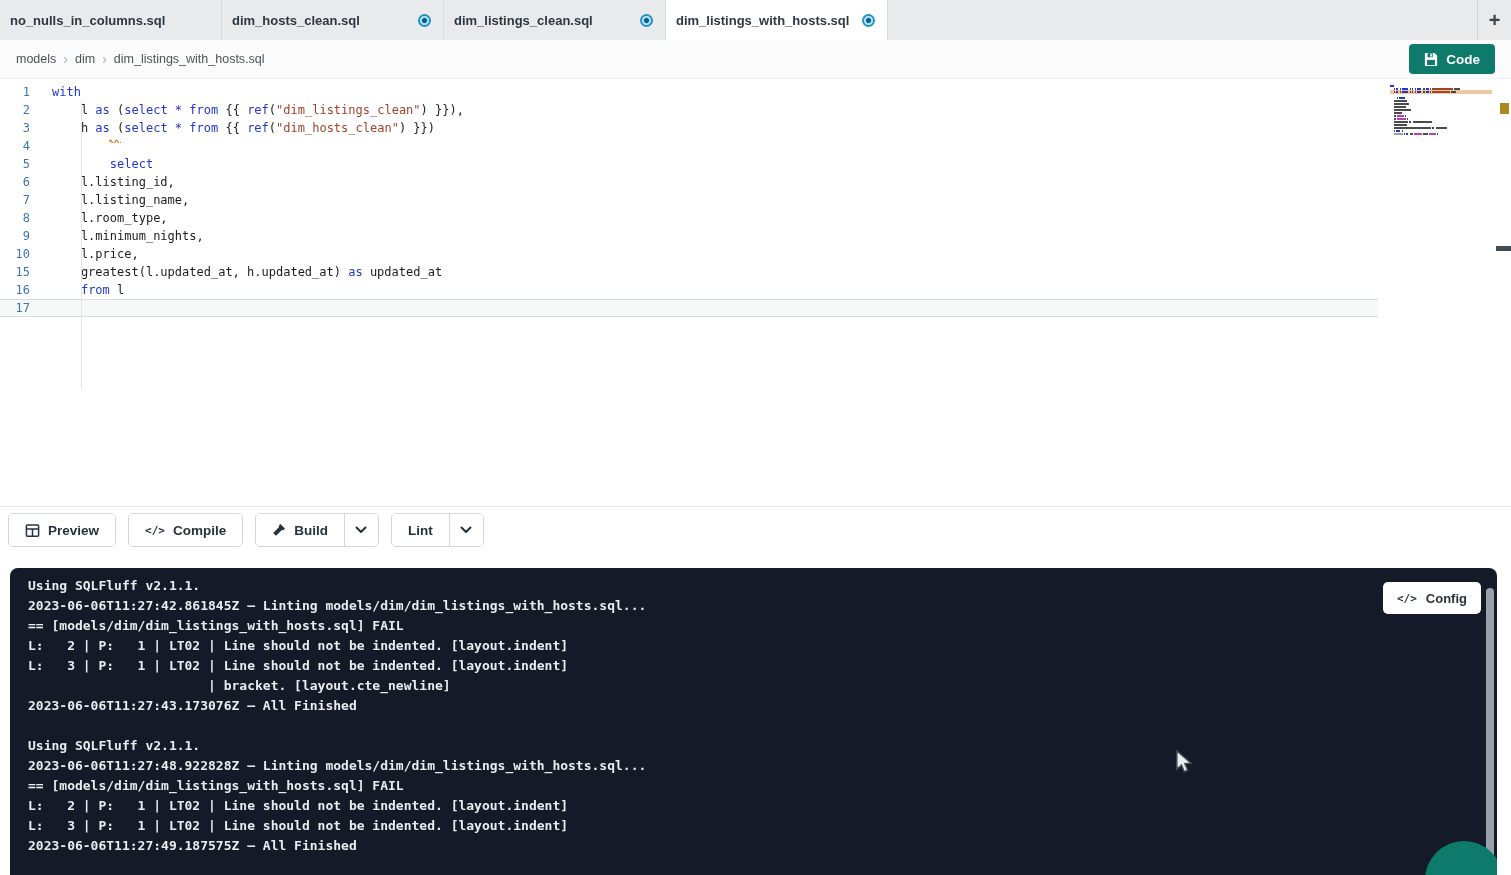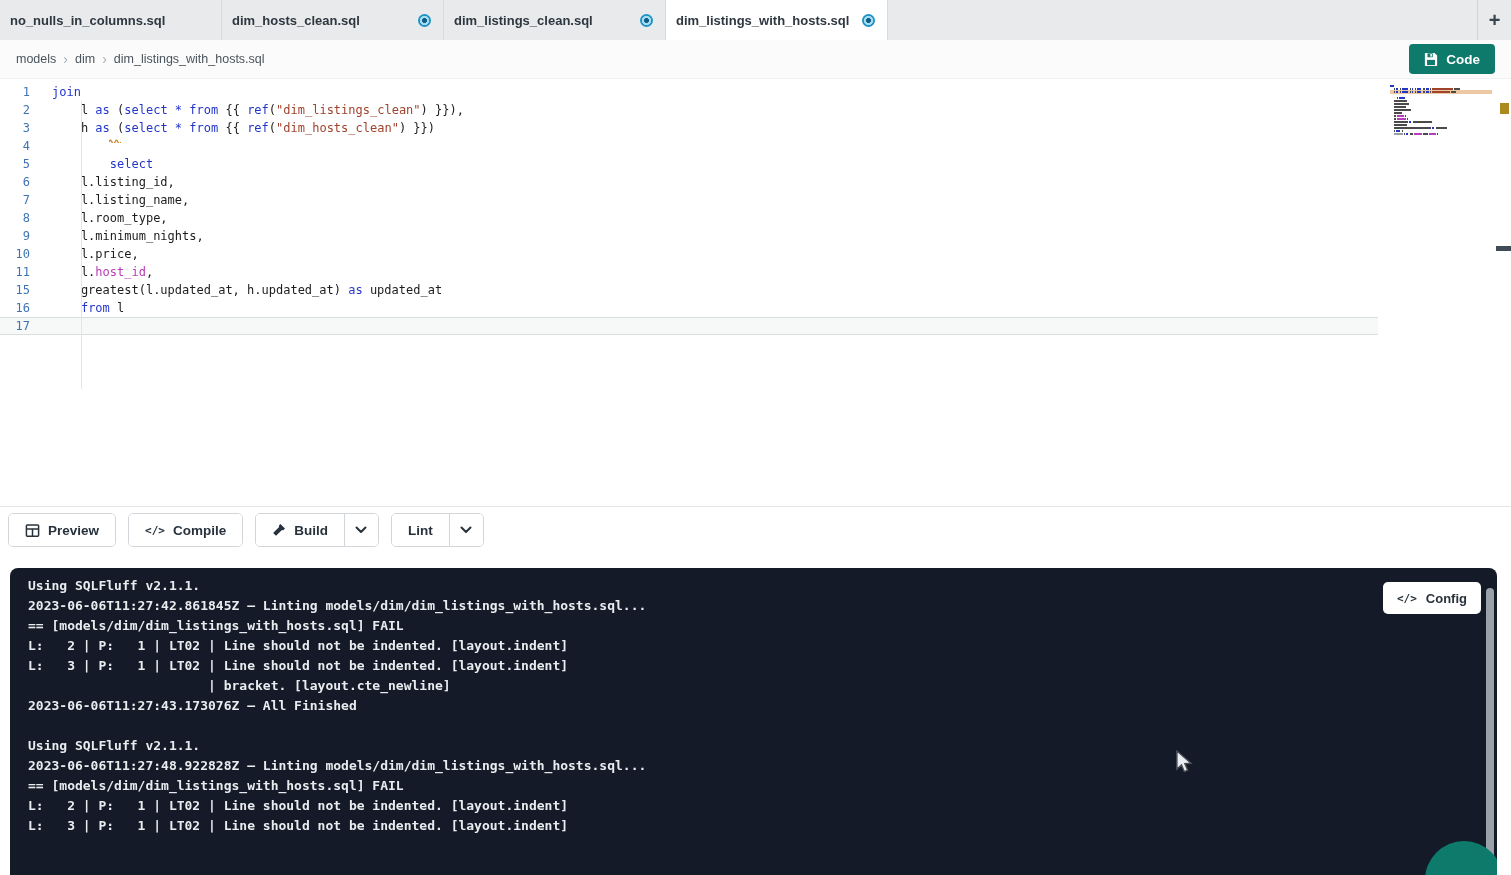--- a/index.html
+++ b/index.html
@@ -120,31 +120,30 @@
           <rect x="3.5" y="9" width="9" height="6" fill="#0e7a6b"></rect>
         </svg>
     </span>
     <span>Code</span>
   </button>
 </div>
 
 <div class="editor">
   <div class="indent-guide"></div>
   <div>
-      <div class="code-line"><span class="ln">1</span><span class="code"><span class="seg-k">join</span></span></div>
+      <div class="code-line"><span class="ln">1</span><span class="code"><span class="seg-k">with</span></span></div>
       <div class="code-line"><span class="ln">2</span><span class="code"><span class="seg-d">    l </span><span class="seg-k">as</span><span class="seg-d"> (</span><span class="seg-k">select</span><span class="seg-d"> </span><span class="seg-k">*</span><span class="seg-d"> </span><span class="seg-k">from</span><span class="seg-d"> {{ </span><span class="seg-k">ref</span><span class="seg-d">(</span><span class="seg-s">"dim_listings_clean"</span><span class="seg-d">) }}),</span></span></div>
       <div class="code-line"><span class="ln">3</span><span class="code"><span class="seg-d">    h </span><span class="seg-k">as</span><span class="seg-d"> (</span><span class="seg-k">select</span><span class="seg-d"> </span><span class="seg-k">*</span><span class="seg-d"> </span><span class="seg-k">from</span><span class="seg-d"> {{ </span><span class="seg-k">ref</span><span class="seg-d">(</span><span class="seg-s">"dim_hosts_clean"</span><span class="seg-d">) }})</span></span></div>
       <div class="code-line"><span class="ln">4</span><span class="code"></span></div>
       <div class="code-line"><span class="ln">5</span><span class="code"><span class="seg-d">        </span><span class="seg-k">select</span></span></div>
       <div class="code-line"><span class="ln">6</span><span class="code"><span class="seg-d">    l.listing_id,</span></span></div>
       <div class="code-line"><span class="ln">7</span><span class="code"><span class="seg-d">    l.listing_name,</span></span></div>
       <div class="code-line"><span class="ln">8</span><span class="code"><span class="seg-d">    l.room_type,</span></span></div>
       <div class="code-line"><span class="ln">9</span><span class="code"><span class="seg-d">    l.minimum_nights,</span></span></div>
       <div class="code-line"><span class="ln">10</span><span class="code"><span class="seg-d">    l.price,</span></span></div>
-      <div class="code-line"><span class="ln">11</span><span class="code"><span class="seg-d">    l.</span><span class="seg-m">host_id</span><span class="seg-d">,</span></span></div>
       <div class="code-line"><span class="ln">15</span><span class="code"><span class="seg-d">    greatest(l.updated_at, h.updated_at) </span><span class="seg-k">as</span><span class="seg-d"> updated_at</span></span></div>
       <div class="code-line"><span class="ln">16</span><span class="code"><span class="seg-d">    </span><span class="seg-k">from</span><span class="seg-d"> l</span></span></div>
       <div class="code-line active"><span class="ln">17</span></div>
     </div>
   <span class="squiggle">
     <svg width="12" height="5" viewBox="0 0 12 5">
         <path d="M0 4 Q1.5 0.5 3 4 T6 4 T9 4 T12 4" fill="none" stroke="#cf8530" stroke-width="1.3"></path>
       </svg>
   </span>
   <div class="minimap">
@@ -306,20 +305,21 @@
       <div class="t-line">L:   2 | P:   1 | LT02 | Line should not be indented. [layout.indent]</div>
       <div class="t-line">L:   3 | P:   1 | LT02 | Line should not be indented. [layout.indent]</div>
       <div class="t-line">                       | bracket. [layout.cte_newline]</div>
       <div class="t-line">2023-06-06T11:27:43.173076Z — All Finished</div>
       <div class="t-line">&nbsp;</div>
       <div class="t-line">Using SQLFluff v2.1.1.</div>
       <div class="t-line">2023-06-06T11:27:48.922828Z — Linting models/dim/dim_listings_with_hosts.sql...</div>
       <div class="t-line">== [models/dim/dim_listings_with_hosts.sql] FAIL</div>
       <div class="t-line">L:   2 | P:   1 | LT02 | Line should not be indented. [layout.indent]</div>
       <div class="t-line">L:   3 | P:   1 | LT02 | Line should not be indented. [layout.indent]</div>
+      <div class="t-line">2023-06-06T11:27:49.187575Z — All Finished</div>
     </div>
   <button class="config-btn">
     <span class="code-glyph">&lt;/&gt;</span>
     <span>Config</span>
   </button>
   <div class="t-scroll"></div>
   <div class="help-bubble"></div>
 </div>
 
 <div class="mouse-cursor">

